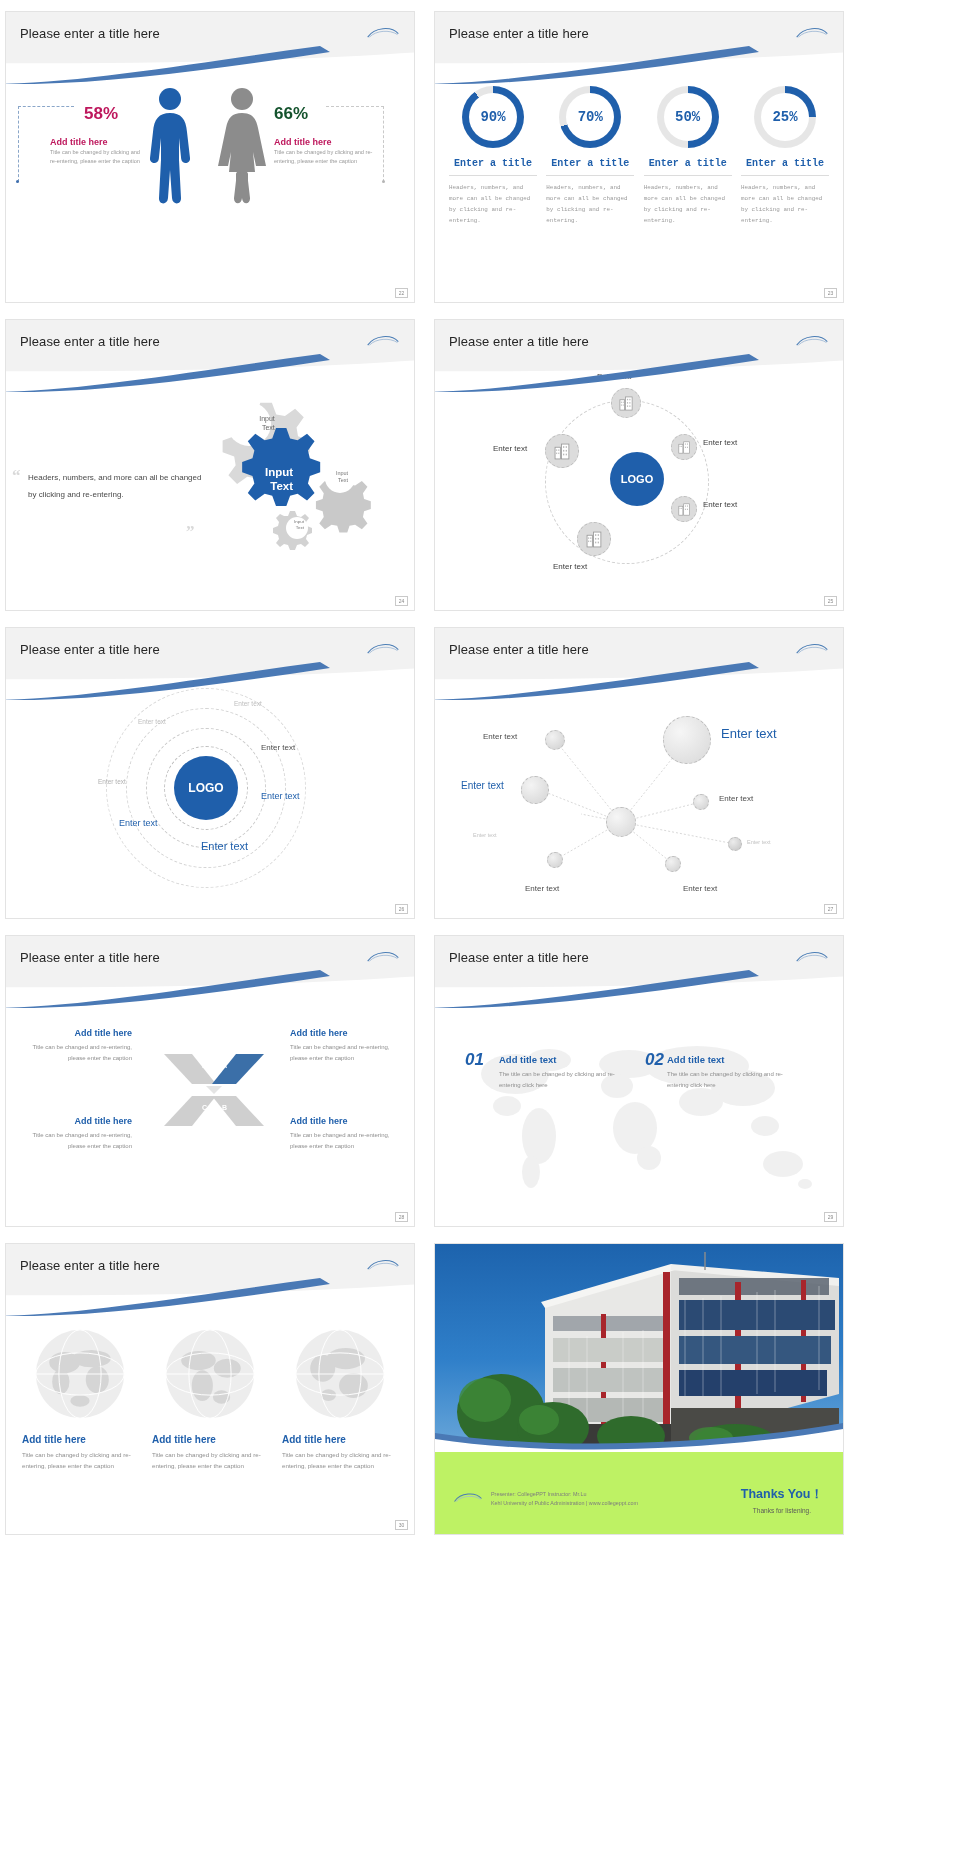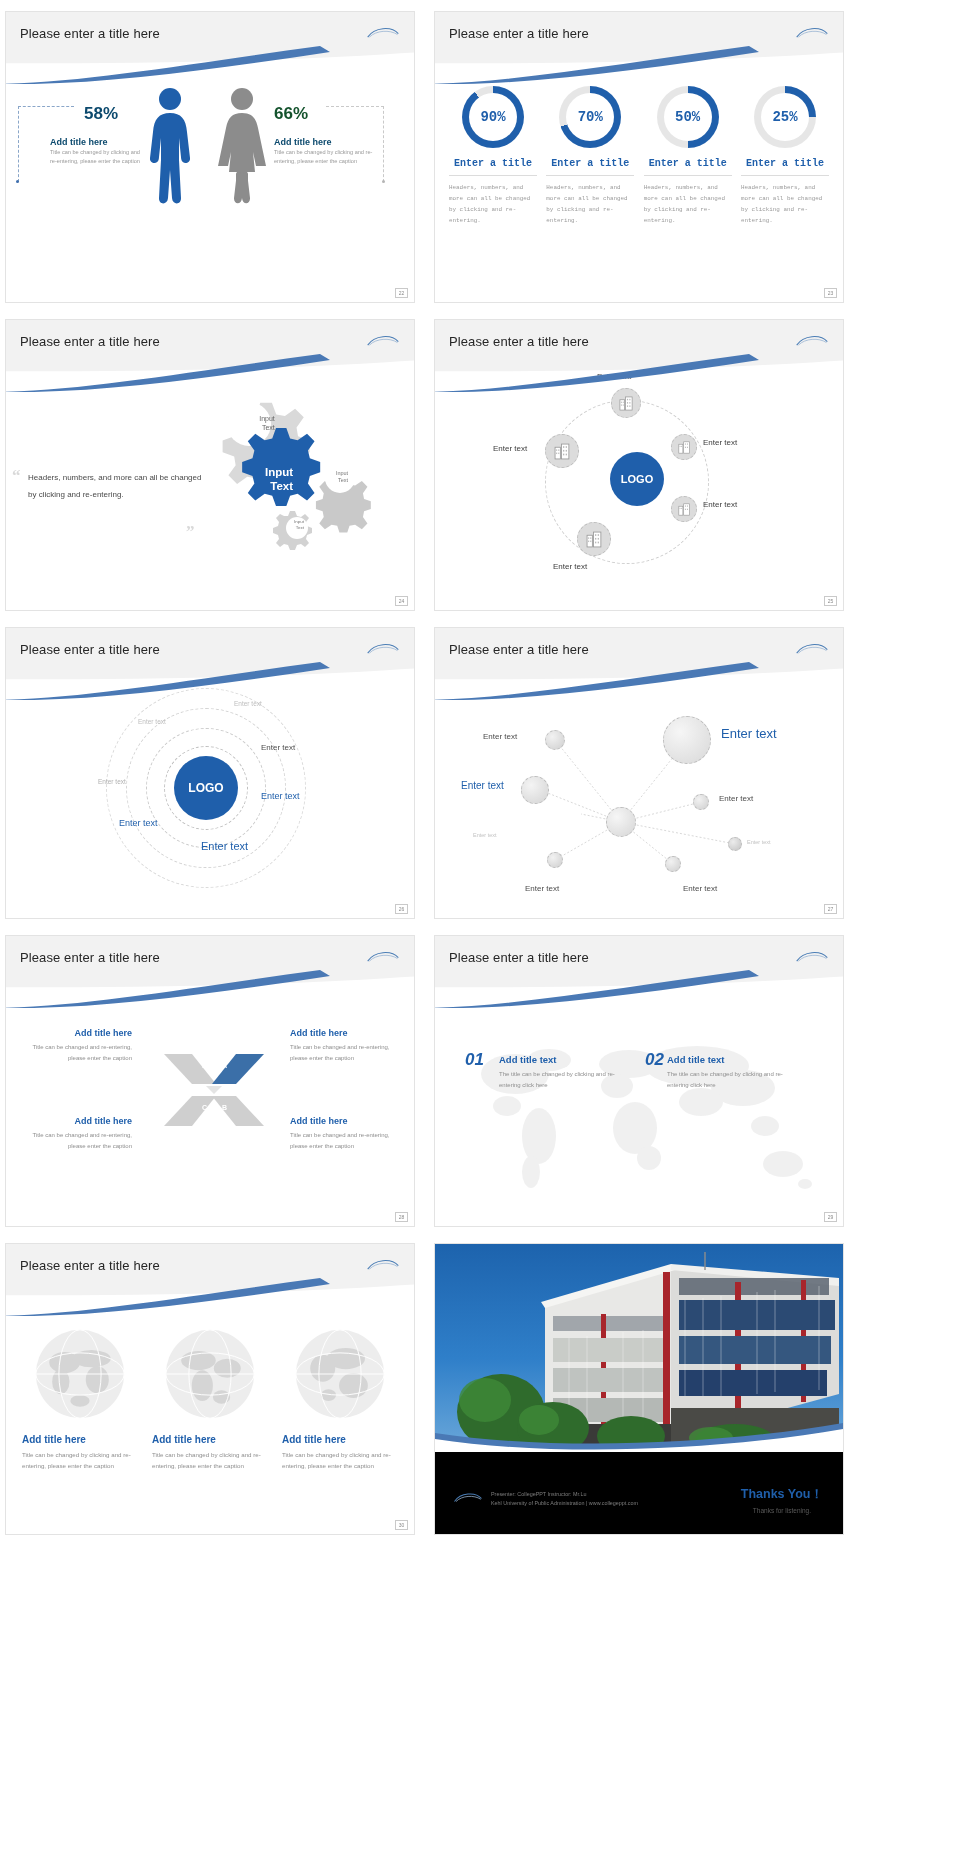--- a/index.html
+++ b/index.html
@@ -37,21 +37,21 @@
     position: absolute; left: -6px; top: 34px; width: 330px; height: 38px;
     overflow: hidden; z-index: 3;
   }
   .pageno {
     position: absolute; right: 6px; bottom: 4px;
     width: 13px; height: 10px;
     border: 1px solid #c9c9c9; color: #8a8a8a;
     font-size: 5px; line-height: 9px; text-align: center;
     background: #fff; z-index: 6;
   }
-  .blue { color: #0c4a6e; }
+  .blue { color: #be185d; }
   .grey { color: #14532d; }
 
   
   .s22-wrap { position: absolute; left: 0; top: 70px; width: 100%; height: 200px; }
   .pic { position: absolute; }
   .pct { font-size: 17px; font-weight: bold; }
   .add-t { font-size: 9px; font-weight: bold; margin-top: 7px; }
   .cap { font-size: 5.6px; line-height: 1.65; color: #9a9a9a; margin-top: 4px; width: 90px; }
   .brace { position: absolute; border-style: dashed; border-color: #8aa6c9; }
   .dot { position:absolute; width:3px; height:3px; border-radius:50%; }
@@ -603,21 +603,21 @@
         </svg>
         <div class="col-t" style="margin-top:12px;font-size:10px;">Add title here</div>
         <div class="col-b" style="font-size:6.2px;">Title can be changed by clicking and re-entering, please enter the caption</div>
       </div>
     </div>
     <div class="pageno">30</div>
    </div>
   </div>
 
   <div class="slide-cell">
-   <div class="slide" style="background:#000000;">
+   <div class="slide" style="background:#bef264;">
     <div class="photo">
       <div class="sky"></div>
       <svg width="408" height="208" viewBox="0 0 408 208" style="position:absolute;left:0;top:0;">
 
         <polygon points="110,196 110,58 236,24 236,196" fill="#e8e8e6"></polygon>
         <polygon points="236,24 236,196 404,150 404,40" fill="#dcdcda"></polygon>
 
         <polygon points="106,58 236,20 240,26 110,64" fill="#f5f5f3"></polygon>
         <polygon points="236,20 404,34 404,42 236,26" fill="#f0f0ee"></polygon>
 

